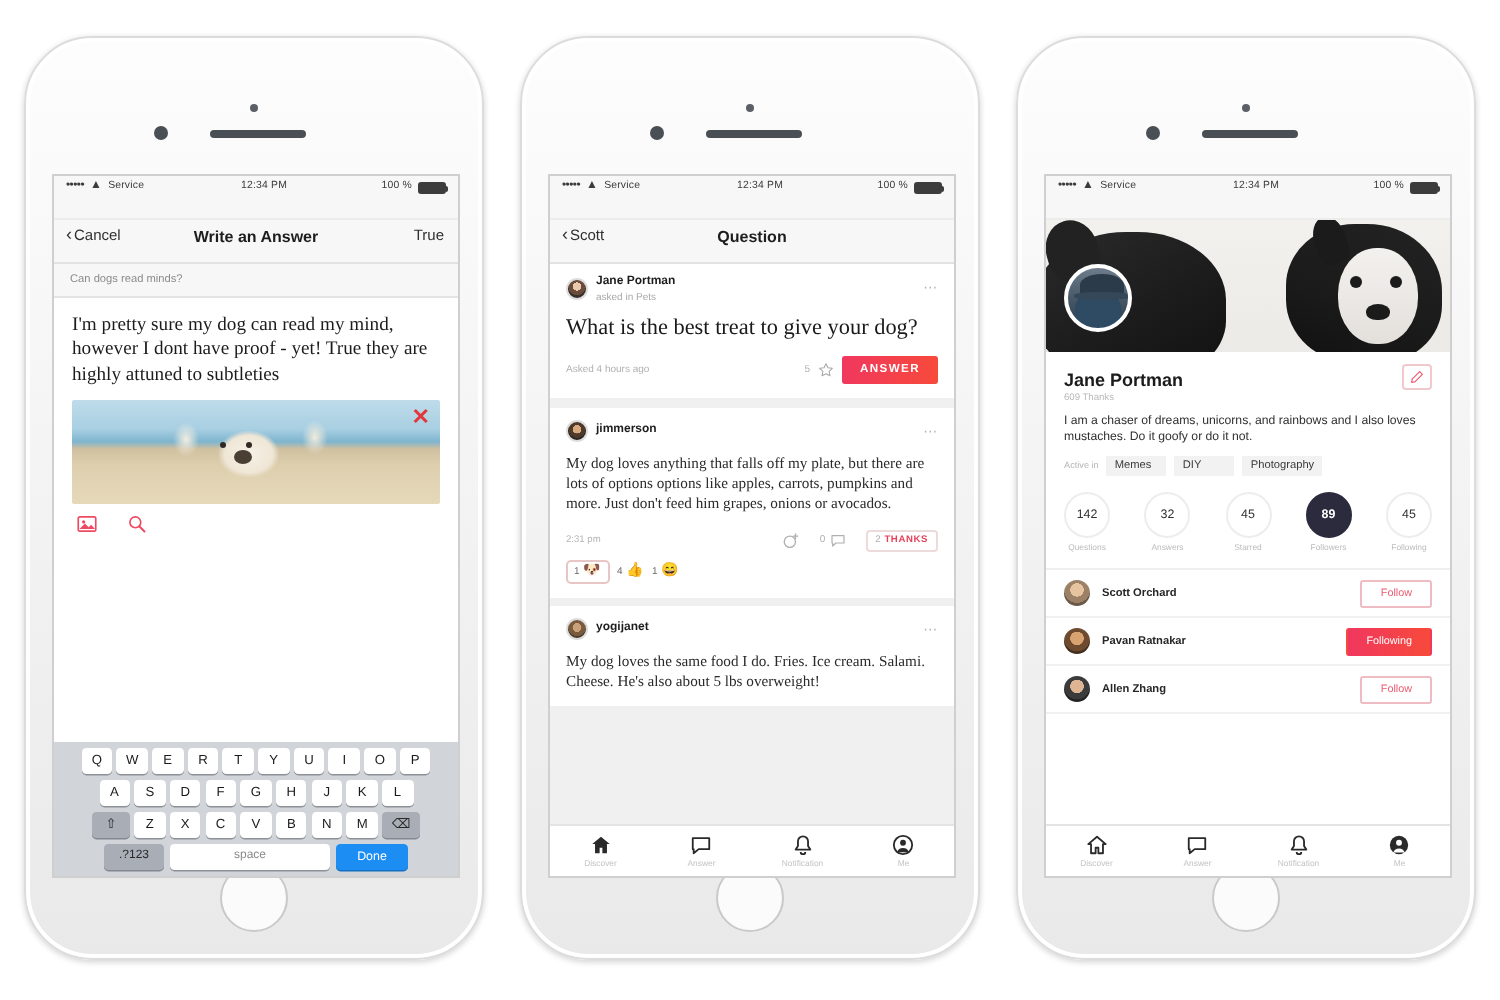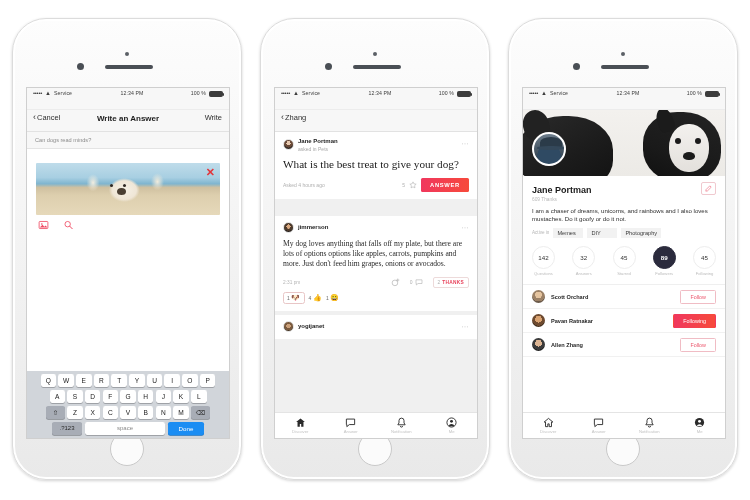--- a/index.html
+++ b/index.html
@@ -106,21 +106,21 @@
   .key.sm { width:15.5px; }
   .key.fn { background:#a8adb6; color:#2a2a2a; box-shadow:0 .7px 0 #85898f; width:19px; }
   .key.num { width:30px; font-size:6px; }
   .key.space { width:80px; font-size:6px; color:#8a8a8a; }
   .key.done { width:36px; background:#1b8df3; color:#fff; font-size:6.2px; box-shadow:0 .7px 0 #1570c2; }
   .krow.last { gap:3px; margin-bottom:0; }
 
   
   .q-feed { background:#f0f0f0; height:100%; overflow:hidden; }
   .card { background:#fff; margin:0 0 4px 0; padding:6px 8px 7px 8px; }
-  .card.first { margin-bottom:17px; }
+  .card.first { margin-bottom:5px; }
   .auth-row { display:flex; align-items:center; gap:4px; position:relative; }
   .av { width:11px;height:11px;border-radius:50%; flex:none; border:.6px solid #ddd; }
   .av.jane { background: radial-gradient(circle at 50% 36%, #e8c9b0 0 28%, #6a4a38 29% 58%, #3a2f2a 59% 100%); }
   .av.jim  { background: radial-gradient(circle at 50% 40%, #d9a87f 0 30%, #4d3a2b 31% 60%, #2d2520 61% 100%); }
   .av.yogi { background: radial-gradient(circle at 50% 42%, #caa07a 0 32%, #7a5a3d 33% 62%, #4b3a28 63% 100%); }
   .auth-name { font-size:6px; font-weight:bold; color:#1d1d1d; line-height:7px; }
   .auth-sub { font-size:5px; color:#a7a7a7; line-height:6px; margin-top:.5px; }
   .dots-more { position:absolute; right:0; top:2px; font-size:7px; color:#b5b5b5; letter-spacing:.4px; }
   .q-title { font-family:"Liberation Serif", serif; font-size:11.2px; line-height:13.5px;
      color:#1a1a1a; margin-top:6px; }
@@ -236,28 +236,29 @@
           <div class="sb-batt"></div>
         </div>
       </div>
 
       <div class="navbar">
         <div class="nav-left">
           <span class="chev">‹</span>
           <span class="nav-left-lbl">Cancel</span>
         </div>
         <div class="nav-title">Write an Answer</div>
-        <div class="nav-right">Write</div>
+        <div class="nav-right">True</div>
       </div>
 
       <div class="ctx-bar">
         <span>Can dogs read minds?</span>
       </div>
 
       <div class="answer-body">
+        <div class="answer-text">I'm pretty sure my dog can read my mind, however I dont have proof - yet!  True they are highly attuned to subtleties</div>
 
         <div class="photo-wrap">
           <div class="photo"></div>
           <div class="photo-x">✕</div>
         </div>
 
         <div class="tool-row">
           <svg class="tool-ic" viewBox="0 0 24 24">
             <rect x="1.5" y="3.5" width="21" height="17" rx="2" fill="none" stroke="#ef4a63" stroke-width="2"></rect>
             <circle cx="8" cy="9.5" r="2" fill="#ef4a63"></circle>
@@ -330,22 +331,23 @@
         <div class="sb-center">12:34 PM</div>
         <div class="sb-right">
           <div class="sb-batt-txt">100 %</div>
           <div class="sb-batt"></div>
         </div>
       </div>
 
       <div class="navbar">
         <div class="nav-left">
           <span class="chev">‹</span>
-          <span class="nav-left-lbl">Zhang</span>
-        </div>
+          <span class="nav-left-lbl">Scott</span>
+        </div>
+        <div class="nav-title">Question</div>
       </div>
 
       <div class="q-feed">
 
         <div class="card first">
           <div class="auth-row">
             <div class="av jane"></div>
             <div>
               <div class="auth-name">Jane Portman</div>
               <div class="auth-sub">asked in Pets</div>
@@ -407,20 +409,21 @@
             </div>
           </div>
         </div>
 
         <div class="card">
           <div class="auth-row">
             <div class="av yogi"></div>
             <div class="auth-name">yogijanet</div>
             <div class="dots-more">⋯</div>
           </div>
+          <div class="ans-txt">My dog loves the same food I do. Fries. Ice cream. Salami. Cheese. He's also about 5 lbs overweight!</div>
         </div>
       </div>
 
       <div class="tabbar">
         <div class="tab">
           <svg viewBox="0 0 24 24">
             <path d="M12 3L2.5 11h3v10h5v-6h3v6h5V11h3z" fill="#2a2a2a"></path>
           </svg>
           <span>Discover</span>
         </div>

